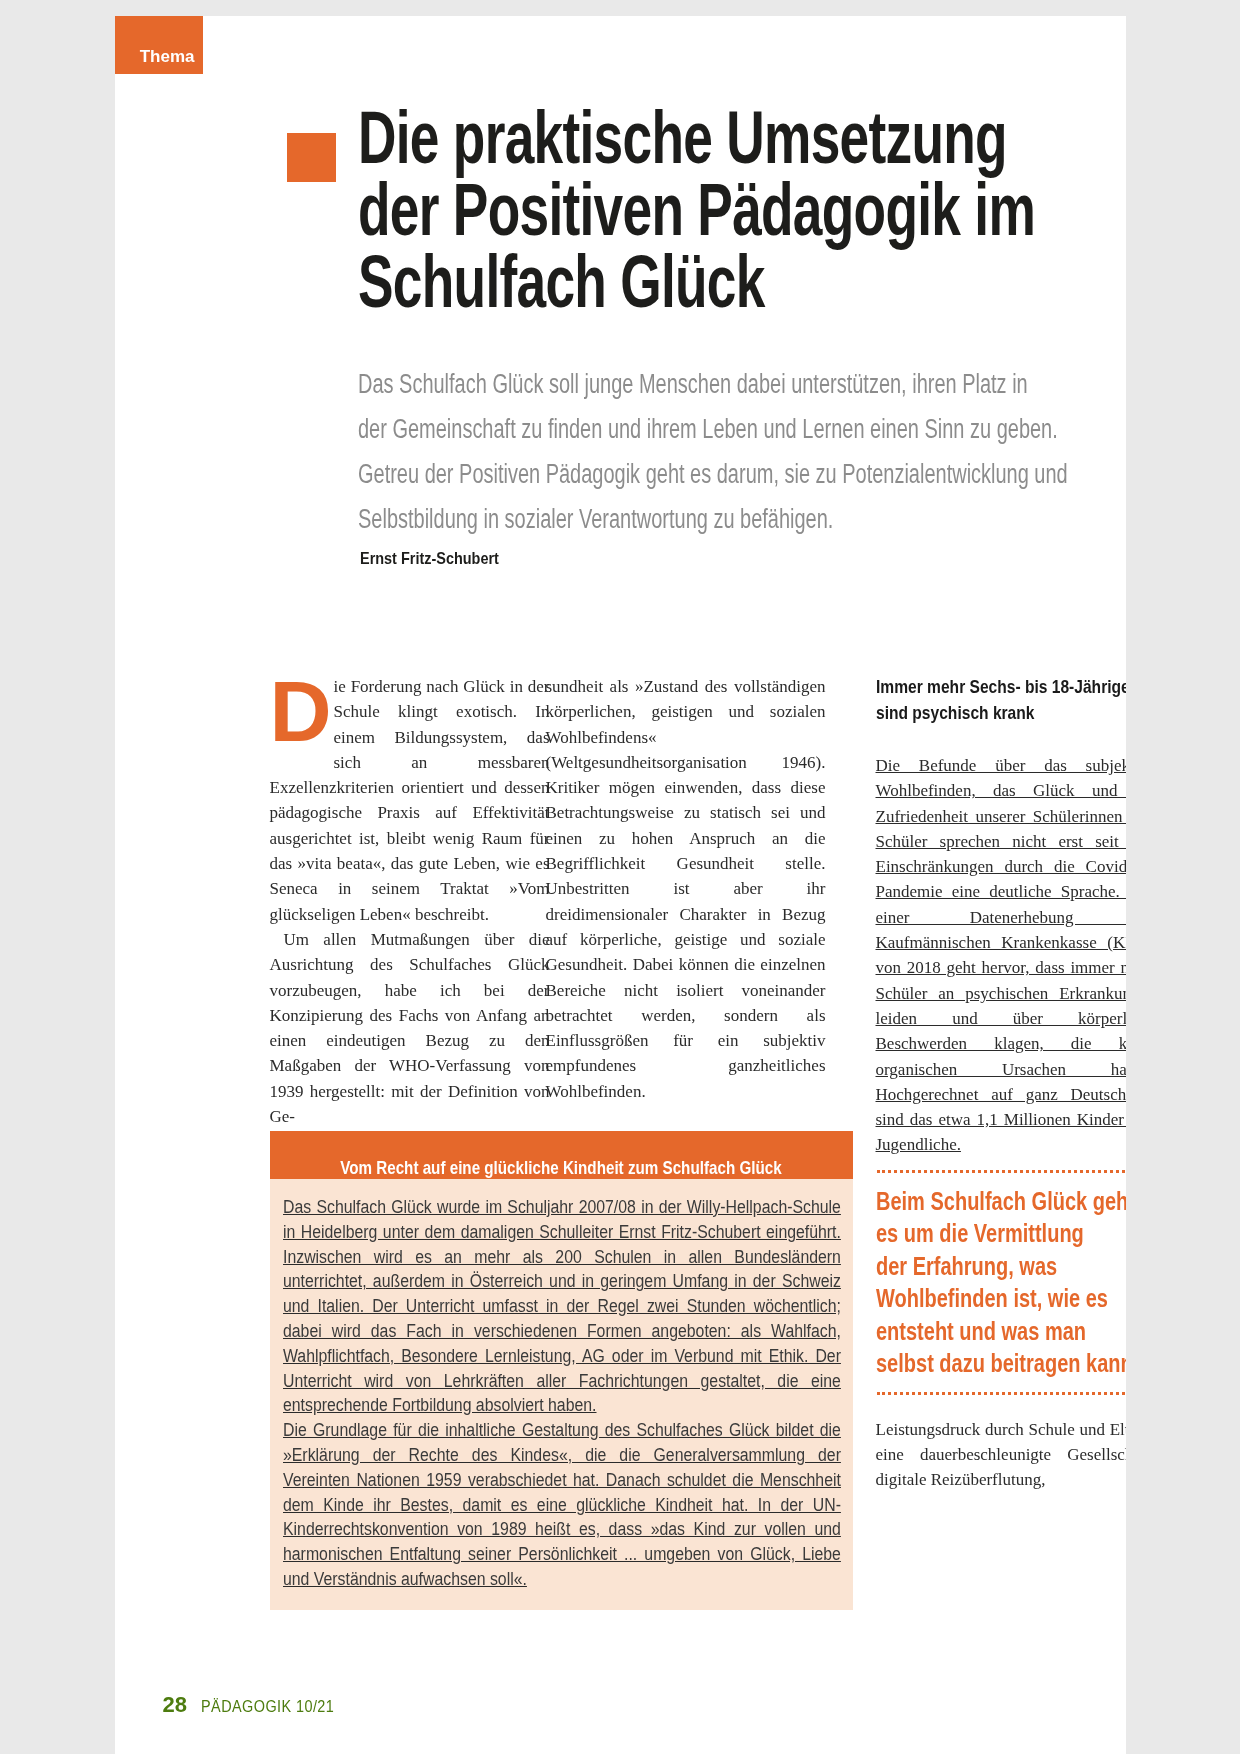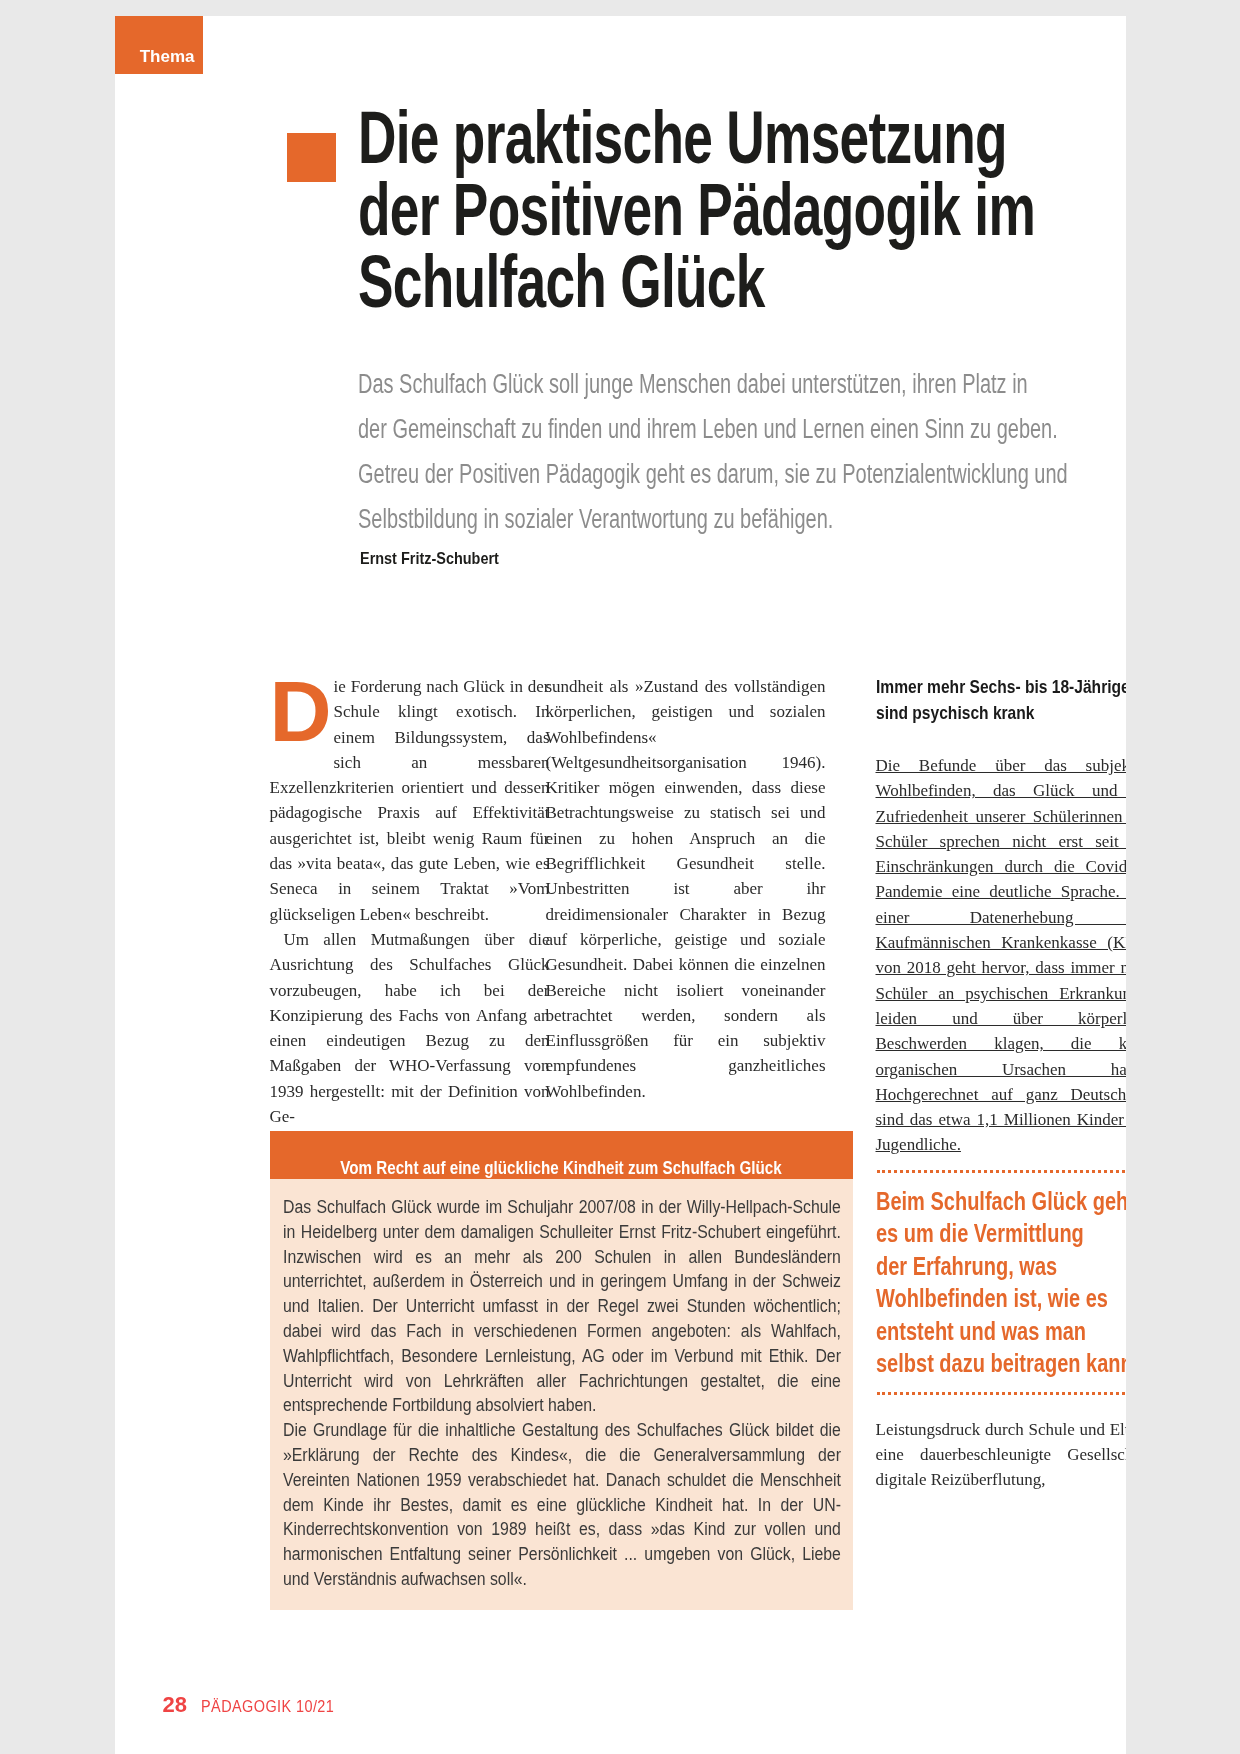--- a/index.html
+++ b/index.html
@@ -78,31 +78,31 @@
   .infobox{position:absolute;left:155px;top:1115px;width:583px;}
   .infobox-header{
     height:48px;background:#E5682B;color:#ffffff;
     display:flex;align-items:flex-end;justify-content:center;
     font-size:19px;font-weight:bold;
   }
   .infobox-header span{
     white-space:nowrap;transform:scaleX(0.80);transform-origin:center;
   }
   .infobox-body{
-    background:#FAE4D3;padding:16px 13px 18px 13px;box-sizing:border-box;
+    background:#FAE4D3;padding:16px 13px 18px 13px;box-sizing:border-box;text-decoration:underline;
   }
   .infobox-text{
     width:634px;transform:scaleX(0.88);transform-origin:left top;
     font-size:18px;line-height:24.8px;color:#3a3a3a;text-align:justify;
   }
   .infobox-text p{margin:0;}
   
   .footer{
     position:absolute;left:48px;top:1676px;
-    display:flex;align-items:baseline;gap:14px;color:#ef4444;
+    display:flex;align-items:baseline;gap:14px;color:#4d7c0f;
   }
   .footer .pagenum{font-size:22px;font-weight:bold;}
   .footer .magazine{
     font-size:17px;letter-spacing:0.5px;display:inline-block;
     transform:scaleX(0.85);transform-origin:left bottom;white-space:nowrap;
   }
 </style>
 </head>
 <body>
 

